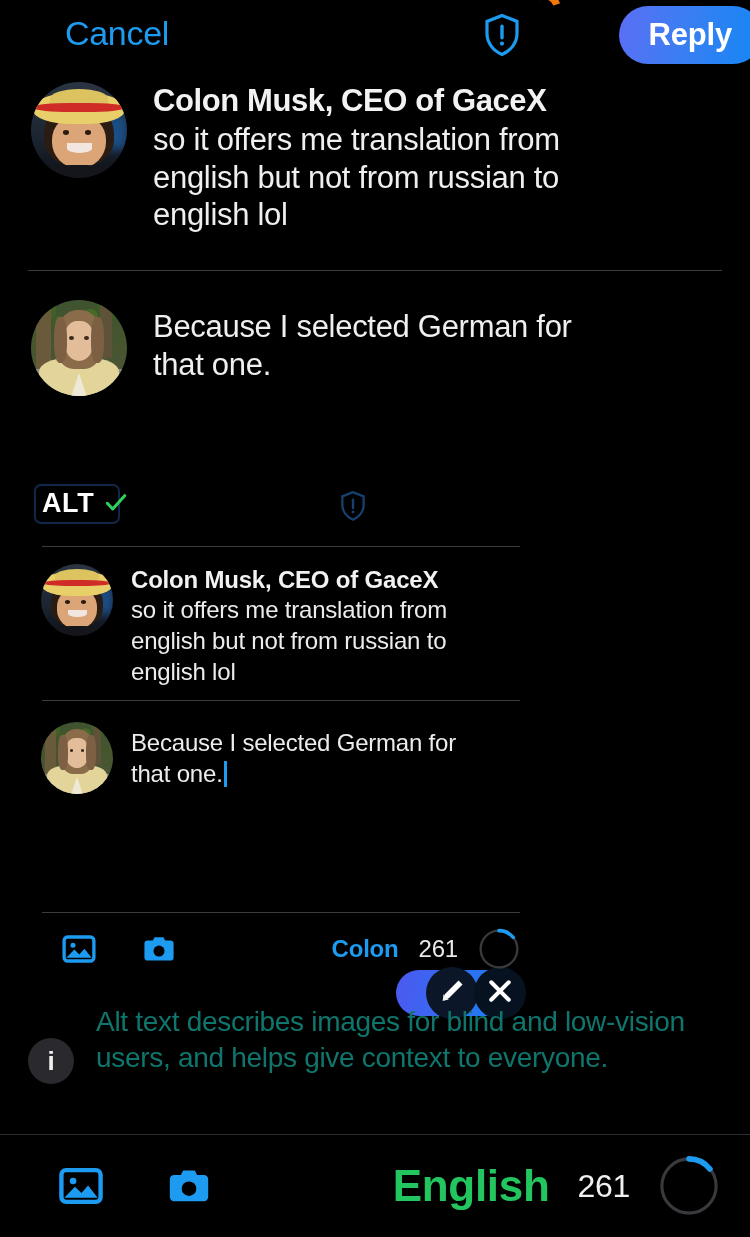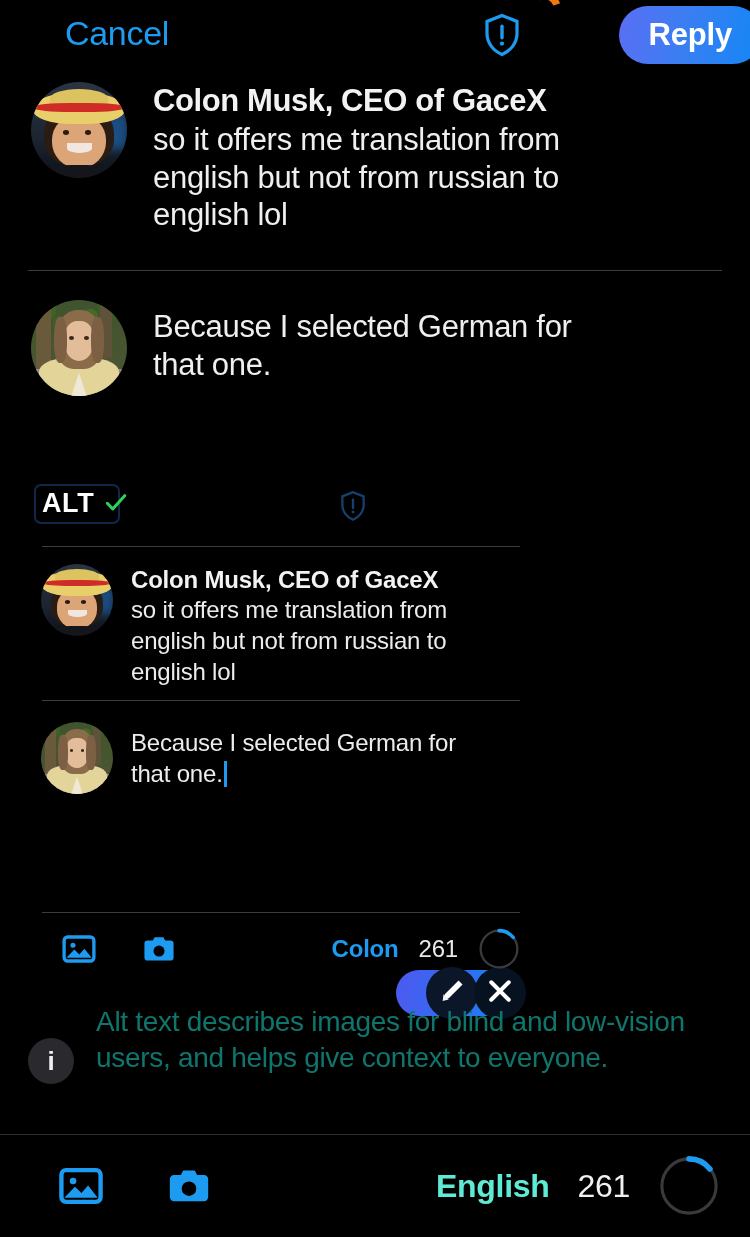--- a/index.html
+++ b/index.html
@@ -217,21 +217,21 @@
   
   .bottom-div { position: absolute; left: 0; top: 1134px; width: 750px; height: 1px; background: #2c2c30; }
   .bottombar {
     position: absolute; left: 0; top: 1135px; width: 750px; height: 102px;
   }
   .bb-icons { position: absolute; left: 56px; top: 26px; display: flex; gap: 58px; }
   .bb-right {
     position: absolute; right: 30px; top: 20px;
     display: flex; align-items: center; gap: 28px;
   }
-  .lang-lg { font-size: 32px; font-weight: bold; color: #5eead4; letter-spacing: -0.3px; }
+  .lang-lg { font-size: 44px; font-weight: bold; color: #22c55e; letter-spacing: -0.3px; }
   .count-lg { font-size: 32px; color: #f0f0f0; letter-spacing: -0.3px; }
   .ring-lg { width: 62px; height: 62px; }
 </style>
 </head>
 <body>
 
 <div class="screen">
 
   <div class="topbar">
     <button class="cancel-btn">Cancel</button>

